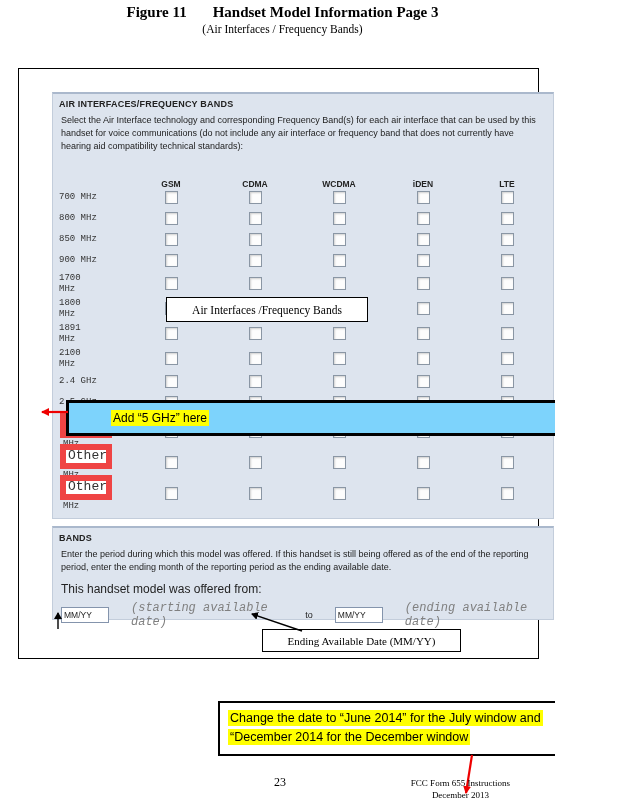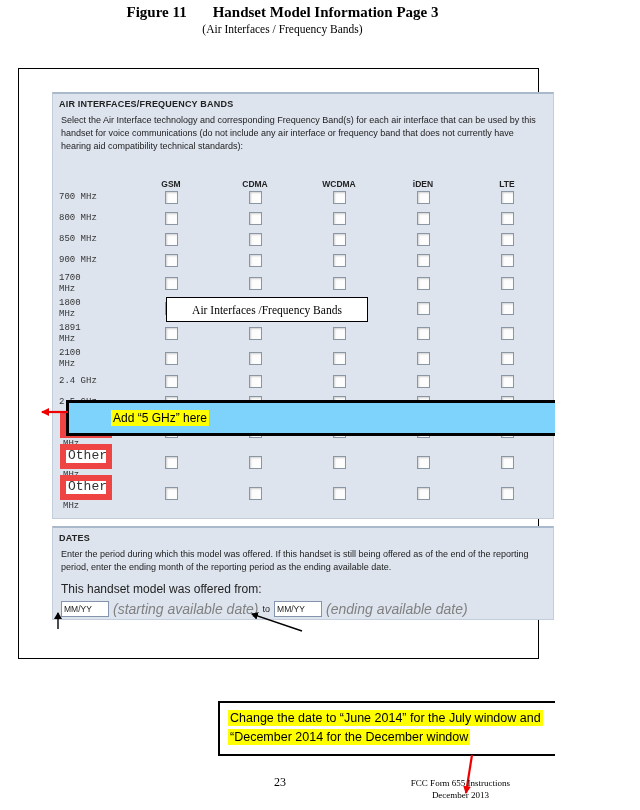--- a/index.html
+++ b/index.html
@@ -33,23 +33,23 @@
   .row-label { font-size:9px; white-space:pre-line; line-height:1.15; padding-left:2px; color:#333;font-family:Liberation Mono, monospace; }
   .cb-cell { text-align:center; }
   .cb { display:block; width:11px; height:11px; margin:0 auto; background:#fdfdfd; border:1px solid #8a96a4; box-shadow:inset 1px 1px 2px rgba(0,0,0,.18); }
   .other-box { display:block; width:42px; height:13px; background:#fff; border:6px solid #ef4444; font-size:13px; line-height:12px; padding-left:2px; overflow:hidden; }
   .grid-header .other-box { margin:0 auto; width:44px; }
   .other-row .row-label .other-box { width:38px; margin-left:1px; }
   .unit { display:block; font-size:9px; padding-left:4px; margin-top:1px; }
 
   
   .offered-label { font-size:12px; padding:8px 8px 0; }
-  .date-row { display:flex; align-items:center; gap:4px; padding:5px 8px 0; font-size:9px; }
+  .date-row { display:flex; align-items:center; gap:22px; padding:5px 8px 0; font-size:9px;justify-content:space-between; }
   .date-input { width:44px; height:14px; border:1px solid #8494ac; background:#fff; font-family:"Liberation Sans",sans-serif; font-size:8.5px; padding:0 0 0 2px; color:#222; }
-  .hint { font-style:italic; color:#808080; font-size:14px; }
+  .hint { font-style:italic; color:#808080; font-size:12px;font-family:Liberation Mono, monospace; }
 
   
   .callout { position:absolute; background:#fff; border:1px solid #000; font-family:"Liberation Serif", serif; display:flex; align-items:center; justify-content:center; }
   #grid-callout     { left:166px; top:297px; width:200px; height:23px; font-size:11.5px; }
   #starting-callout { left:30px;  top:629px; width:201px; height:21px; font-size:11px; }
   #ending-callout   { left:262px; top:629px; width:197px; height:21px; font-size:11px; }
 
   .add5 { position:absolute; left:66px; top:400px; width:458px; height:30px; background:#7dd3fc; border:3px solid #000; display:flex; align-items:center; font-family:"Liberation Sans", sans-serif; font-size:12px; padding-left:42px; }
   .hl { background:#ffff00; padding:1px 2px; }
 
@@ -529,38 +529,39 @@
             </div>
             <div class="cb-cell">
               <div class="cb"></div>
             </div>
           </div>
         </div>
     </div>
   </div>
 
   <div class="panel panel-dates">
-    <div class="panel-header">DATES</div>
+    <div class="panel-header">BANDS</div>
     <div class="panel-instructions">Enter the period during which this model was offered. If this handset is still being offered as of the end of the reporting period, enter the ending month of the reporting period as the ending available date.</div>
     <div class="offered-label">This handset model was offered from:</div>
     <div class="date-row">
       <input class="date-input" readonly="" value="MM/YY" style="">
       <span class="hint">(starting available date)</span>
       <span>to</span>
       <input class="date-input" readonly="" value="MM/YY" style="">
       <span class="hint">(ending available date)</span>
     </div>
   </div>
 
   <div class="callout" id="grid-callout">Air Interfaces /Frequency Bands</div>
 
   <div class="add5">
     <span class="hl">Add “5 GHz” here</span>
   </div>
 
+  <div class="callout" id="ending-callout">Ending Available Date (MM/YY)</div>
 
   <div class="change-box">
     <div><span class="hl">Change the date to “June 2014” for the July window and</span></div>
     <div><span class="hl">“December 2014 for the December window</span></div>
   </div>
 
   <svg class="arrow" style="left:30px; top:402px; width:40px; height:20px;">
     <defs>
       <marker id="arrR1" markerWidth="10" markerHeight="10" refX="7" refY="4" orient="auto" markerUnits="userSpaceOnUse">
         <path d="M0,0 L8,4 L0,8 Z" fill="#ee0000"></path>

